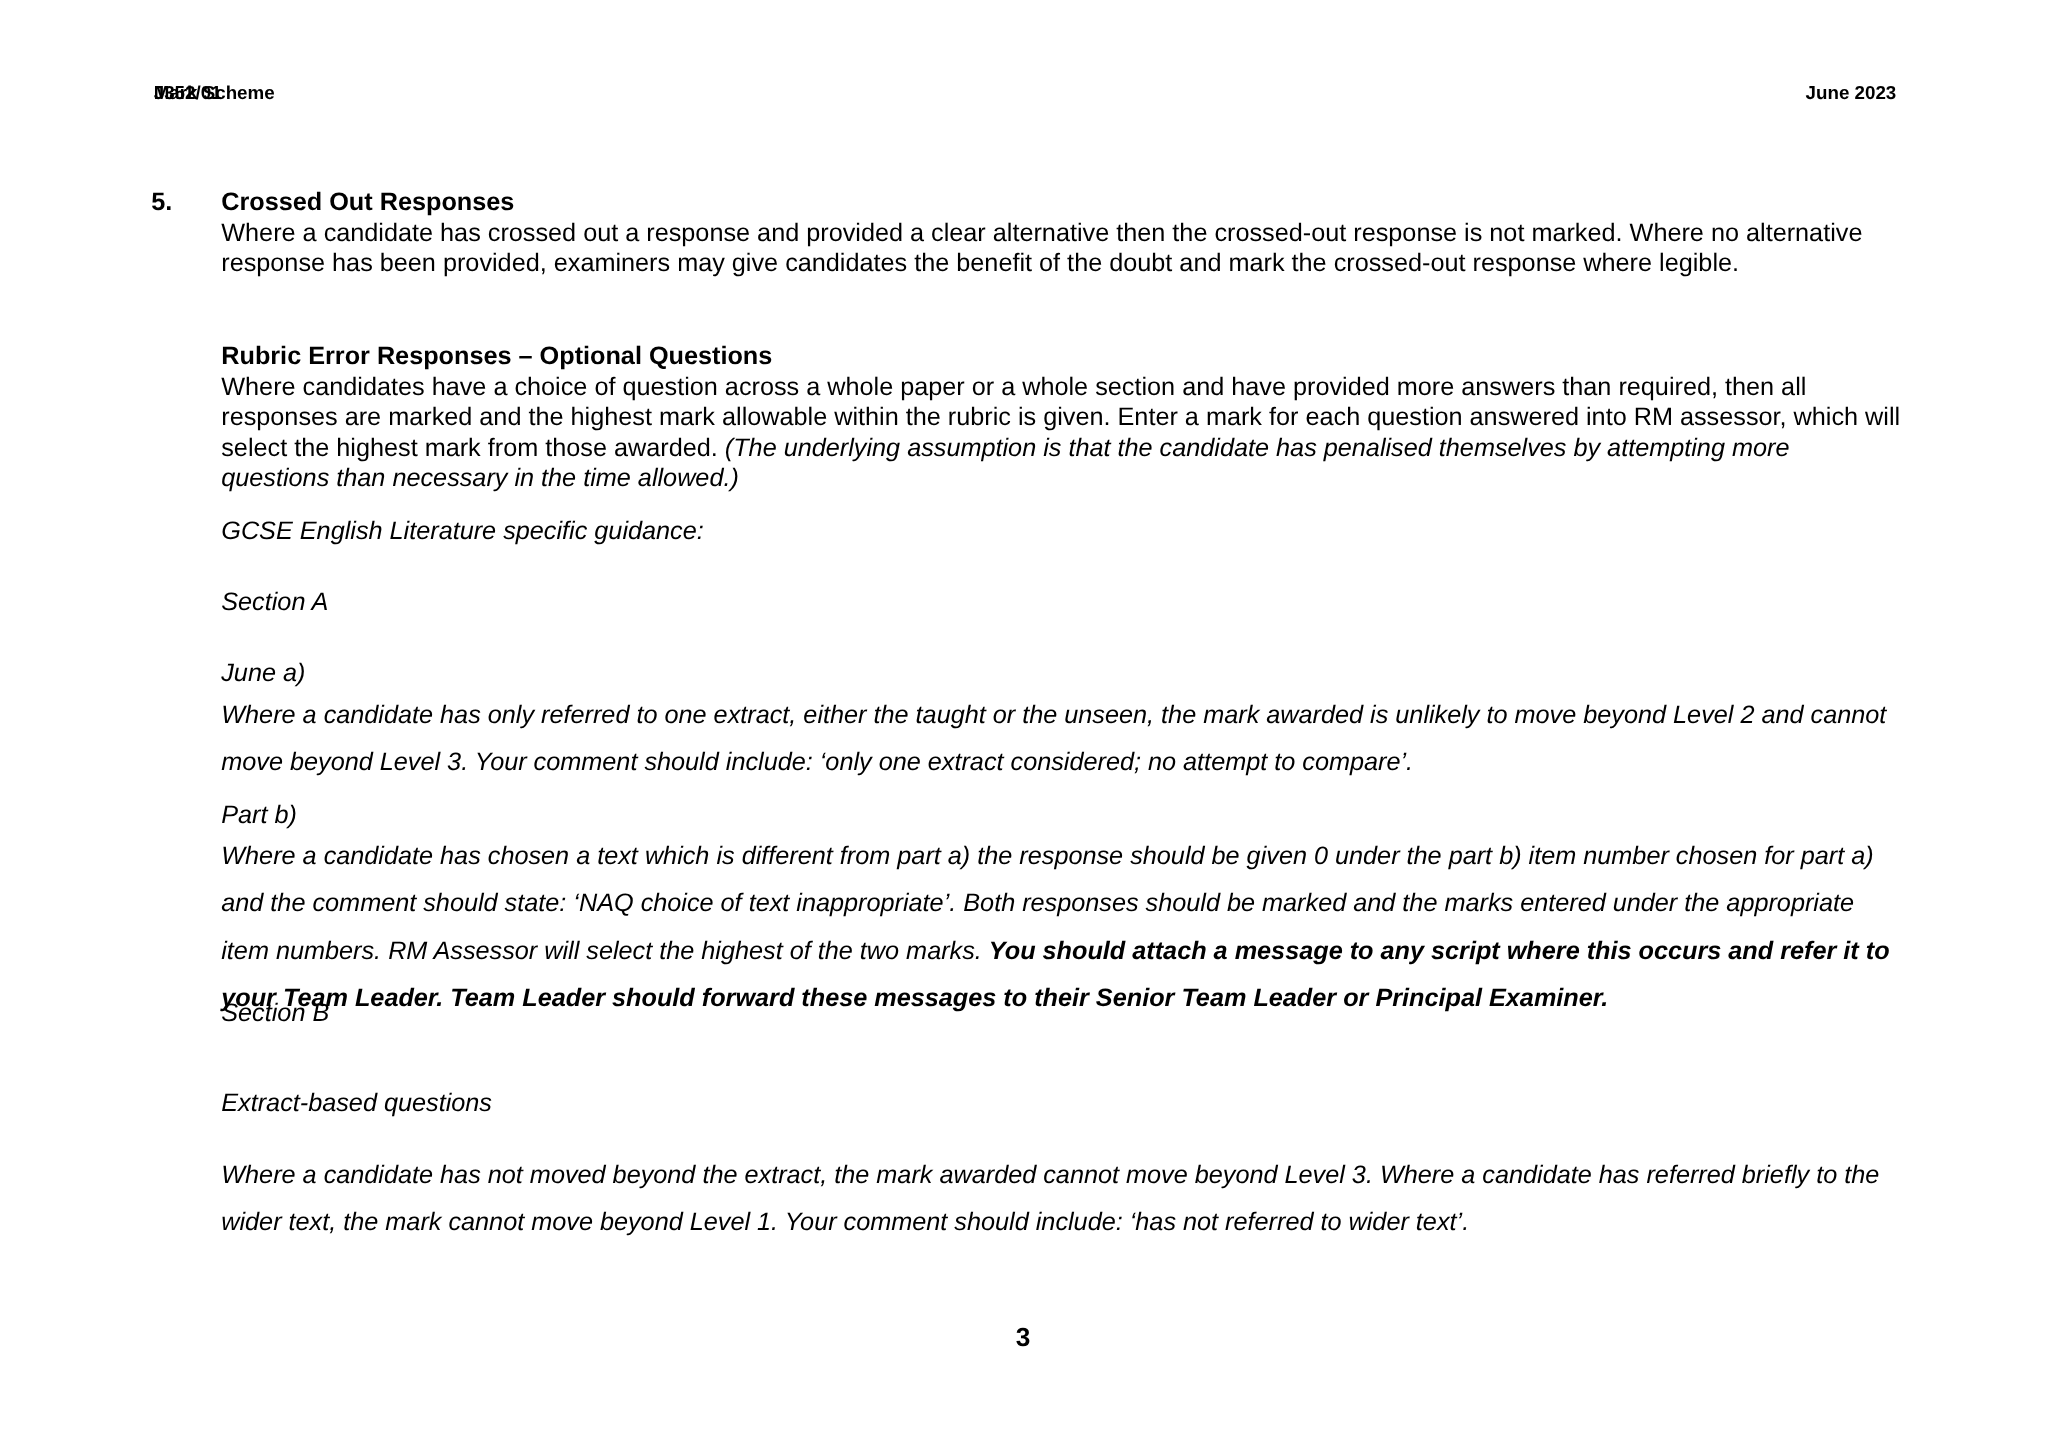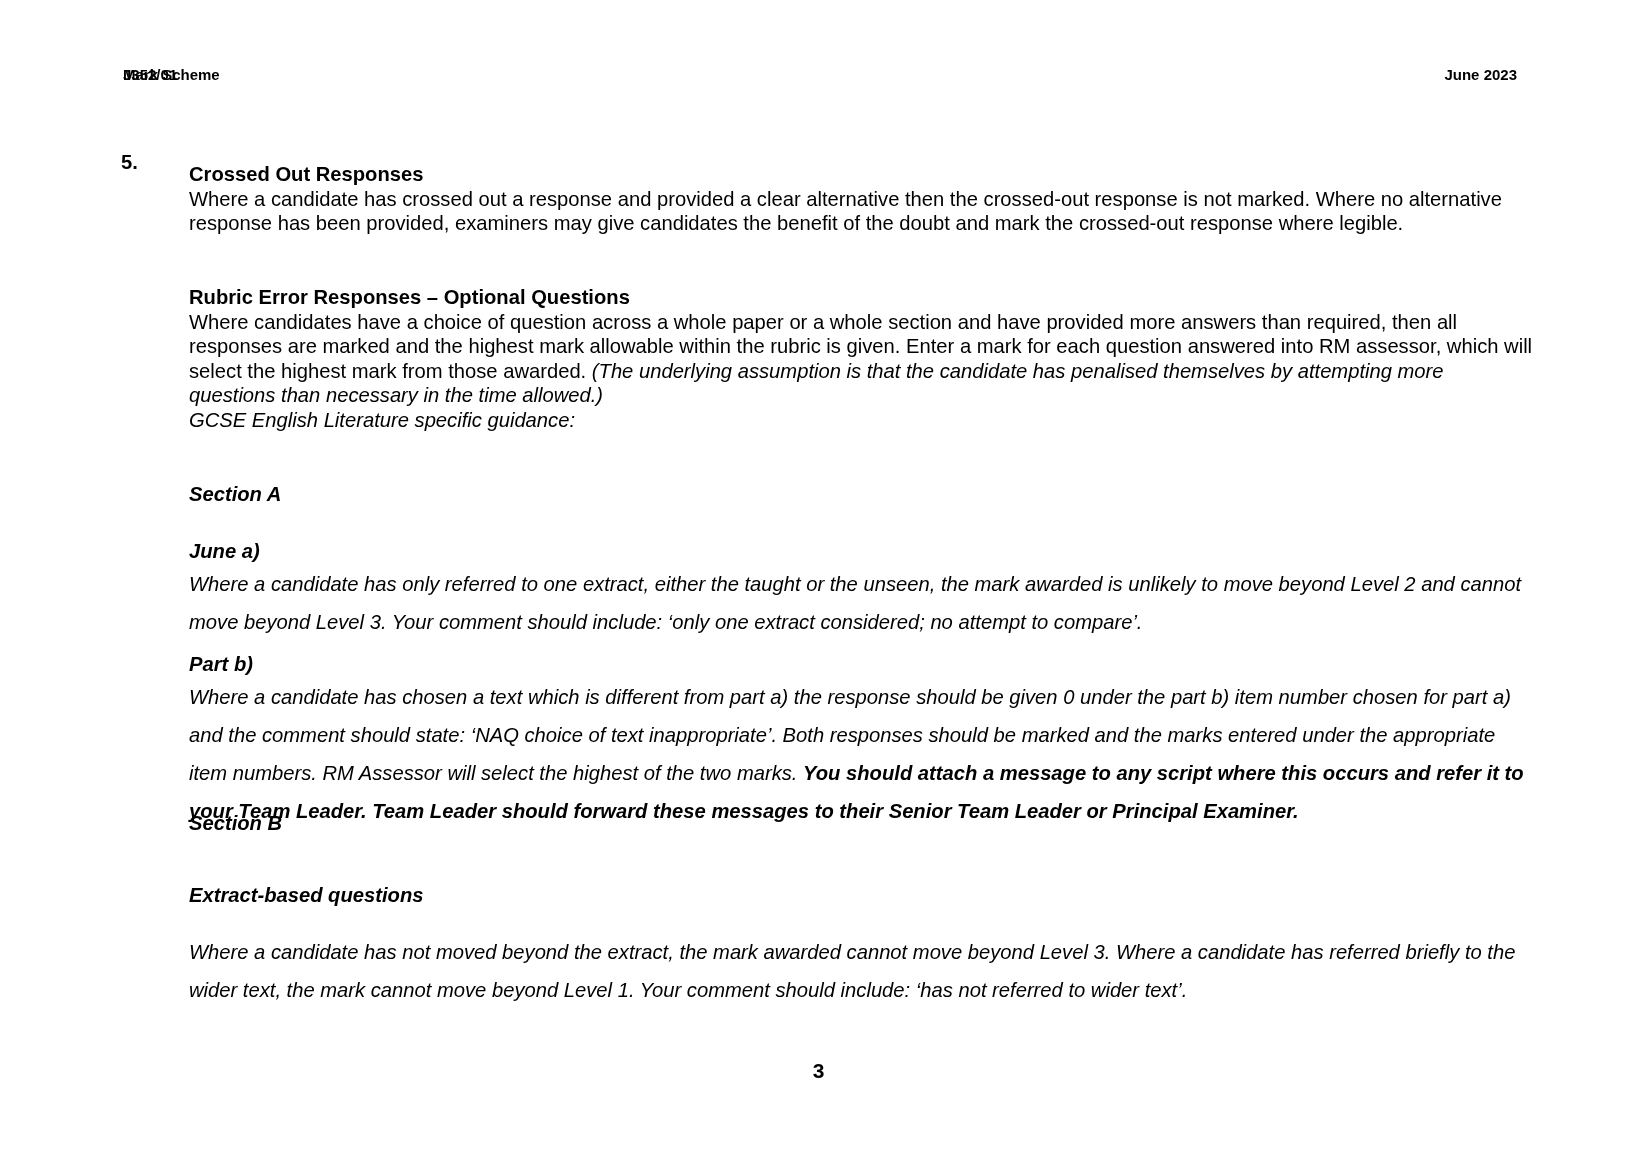--- a/index.html
+++ b/index.html
@@ -27,32 +27,32 @@
     .page-header .left { position: absolute; left: 0; top: 0; }
     .page-header .center { position: absolute; left: 0; right: 0; top: 0; text-align: left; }
     .page-header .right { position: absolute; right: 0; top: 0; }
 
     .body-text {
       position: absolute;
       left: 177px;
       width: 1345px;
       font-size: 20.2px;
       line-height: 24.3px;
-      margin: 12px;
+      margin: 0;
     }
     .num {
       position: absolute;
       left: 121px;
       font-size: 20.2px;
       font-weight: bold;
       line-height: 24.3px;
     }
     .b { font-weight: bold; }
     .i { font-style: italic; }
-    .bi { font-weight: bold; font-style: italic; }
+    .bi { font-weight: normal; font-style: italic; }
     .spaced { line-height: 38px; }
 
     .page-number {
       position: absolute;
       top: 1059px;
       left: 0;
       width: 1637px;
       text-align: center;
       font-weight: bold;
       font-size: 21px;
@@ -67,21 +67,21 @@
   <span class="right">June 2023</span>
 </div>
 
 <span class="num" style="top:150px;">5.</span>
 <p class="body-text b" style="top:150px;">Crossed Out Responses</p>
 <p class="body-text" style="top:175px;">Where a candidate has crossed out a response and provided a clear alternative then the crossed-out response is not marked. Where no alternative response has been provided, examiners may give candidates the benefit of the doubt and mark the crossed-out response where legible.</p>
 
 <p class="body-text b" style="top:273px;">Rubric Error Responses – Optional Questions</p>
 <p class="body-text" style="top:298px;"><span>Where candidates have a choice of question across a whole paper or a whole section and have provided more answers than required, then all responses are marked and the highest mark allowable within the rubric is given. Enter a mark for each question answered into RM assessor, which will select the highest mark from those awarded. </span><span class="i">(The underlying assumption is that the candidate has penalised themselves by attempting more questions than necessary in the time allowed.)</span></p>
 
-<p class="body-text i" style="top:396px;">GCSE English Literature specific guidance:</p>
+<p class="body-text i" style="top:413px;">GCSE English Literature specific guidance:</p>
 
 <p class="body-text bi" style="top:470px;">Section A</p>
 
 <p class="body-text bi" style="top:527px;">June a)</p>
 <p class="body-text i spaced" style="top:553px;">Where a candidate has only referred to one extract, either the taught or the unseen, the mark awarded is unlikely to move beyond Level 2 and cannot move beyond Level 3. Your comment should include: ‘only one extract considered; no attempt to compare’.</p>
 
 <p class="body-text bi" style="top:640px;">Part b)</p>
 <p class="body-text i spaced" style="top:666px;"><span>Where a candidate has chosen a text which is different from part a) the response should be given 0 under the part b) item number chosen for part a) and the comment should state: ‘NAQ choice of text inappropriate’. Both responses should be marked and the marks entered under the appropriate item numbers. RM Assessor will select the highest of the two marks. </span><span class="b">You should attach a message to any script where this occurs and refer it to your Team Leader. Team Leader should forward these messages to their Senior Team Leader or Principal Examiner.</span></p>
 
 <p class="body-text bi spaced" style="top:792px;">Section B</p>

